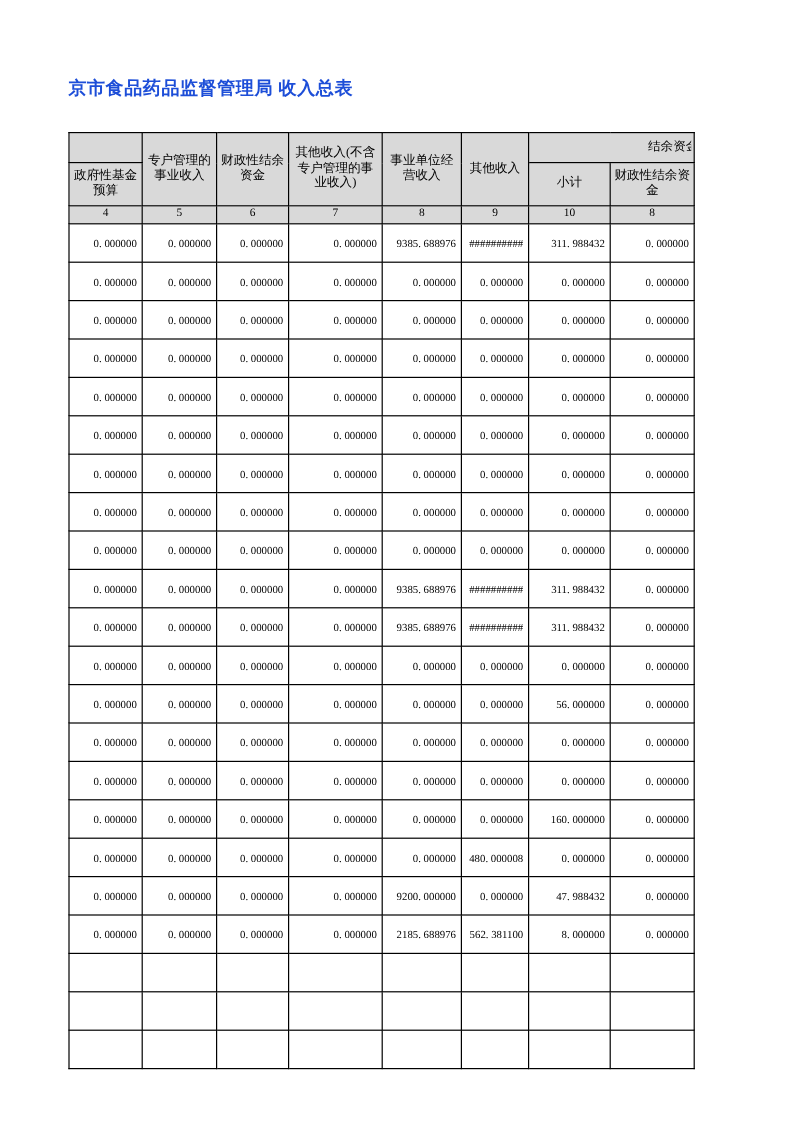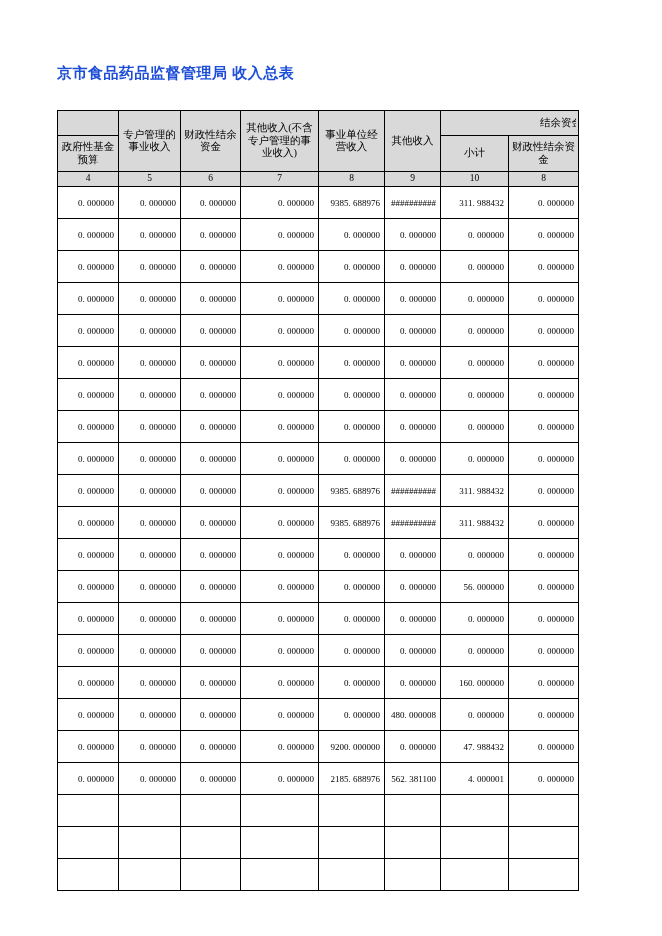--- a/index.html
+++ b/index.html
@@ -295,21 +295,21 @@
           <td class="num-cell">47. 988432</td>
           <td class="num-cell">0. 000000</td>
         </tr>
         <tr>
           <td class="num-cell">0. 000000</td>
           <td class="num-cell">0. 000000</td>
           <td class="num-cell">0. 000000</td>
           <td class="num-cell">0. 000000</td>
           <td class="num-cell">2185. 688976</td>
           <td class="num-cell">562. 381100</td>
-          <td class="num-cell">4. 000001</td>
+          <td class="num-cell">8. 000000</td>
           <td class="num-cell">0. 000000</td>
         </tr>
         <tr>
           <td class="num-cell"></td>
           <td class="num-cell"></td>
           <td class="num-cell"></td>
           <td class="num-cell"></td>
           <td class="num-cell"></td>
           <td class="num-cell"></td>
           <td class="num-cell"></td>

